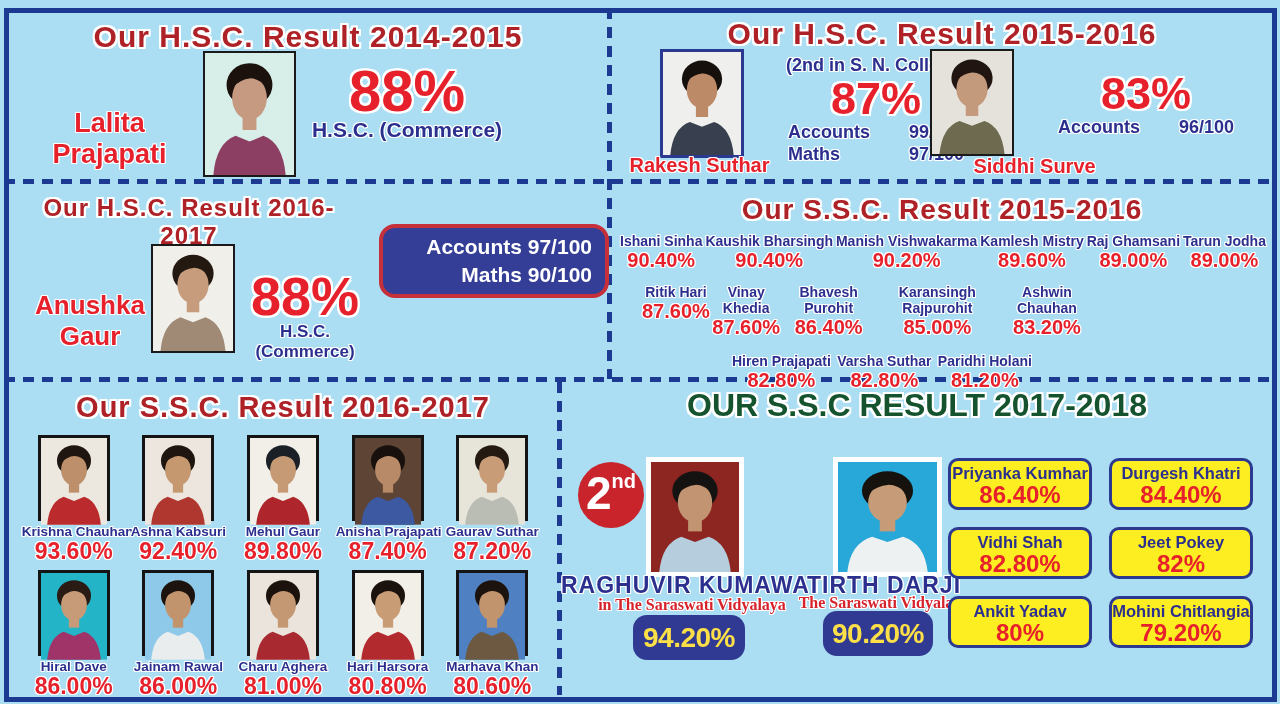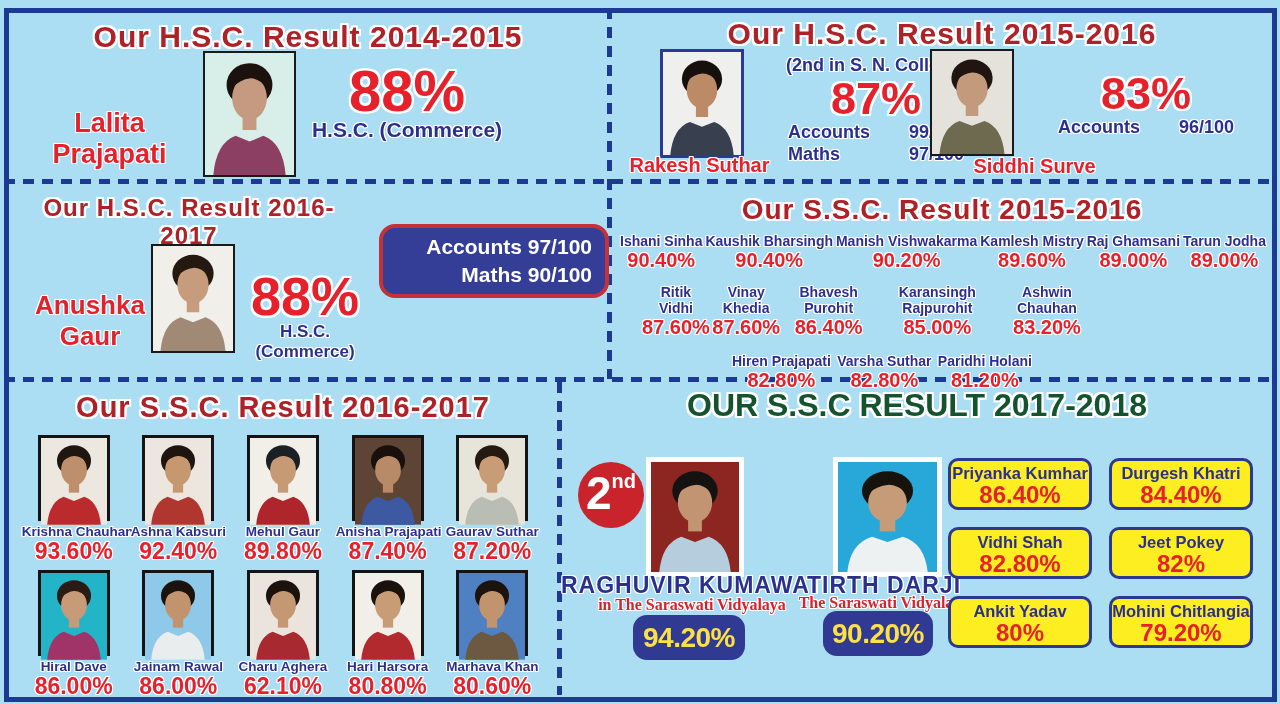--- a/index.html
+++ b/index.html
@@ -213,21 +213,21 @@
         <div class="navy ow d-name">Raj Ghamsani</div>
         <div class="red ow d-pct">89.00%</div>
       </div>
       <div class="d-cell">
         <div class="navy ow d-name">Tarun Jodha</div>
         <div class="red ow d-pct">89.00%</div>
       </div>
     </div>
     <div class="d-row d-row2">
       <div class="d-cell">
-        <div class="navy ow d-name">Ritik Vidhi</div>
+        <div class="navy ow d-name">Ritik Hari</div>
         <div class="red ow d-pct">87.60%</div>
       </div>
       <div class="d-cell">
         <div class="navy ow d-name">Vinay Khedia</div>
         <div class="red ow d-pct">87.60%</div>
       </div>
       <div class="d-cell">
         <div class="navy ow d-name">Bhavesh Purohit</div>
         <div class="red ow d-pct">86.40%</div>
       </div>
@@ -308,21 +308,21 @@
               <use href="#person"></use>
             </svg></div>
         <div class="navy ow e-name">Jainam Rawal</div>
         <div class="red ow e-pct">86.00%</div>
       </div>
       <div class="e-card">
         <div class="e-photo" style="--pbg: #ebe4dc; --hair: #1b120d; --skin: #c49873; --shirt: #a82a30;"><svg viewBox="0 0 64 84" preserveAspectRatio="none">
               <use href="#person"></use>
             </svg></div>
         <div class="navy ow e-name">Charu Aghera</div>
-        <div class="red ow e-pct">62.10%</div>
+        <div class="red ow e-pct">81.00%</div>
       </div>
       <div class="e-card">
         <div class="e-photo" style="--pbg: #f2efe9; --hair: #1b120d; --skin: #c89c74; --shirt: #b22a2e;"><svg viewBox="0 0 64 84" preserveAspectRatio="none">
               <use href="#person"></use>
             </svg></div>
         <div class="navy ow e-name">Hari Harsora</div>
         <div class="red ow e-pct">80.80%</div>
       </div>
       <div class="e-card">
         <div class="e-photo" style="--pbg: #4f80c2; --hair: #1c130e; --skin: #c2946e; --shirt: #6d5942;"><svg viewBox="0 0 64 84" preserveAspectRatio="none">

